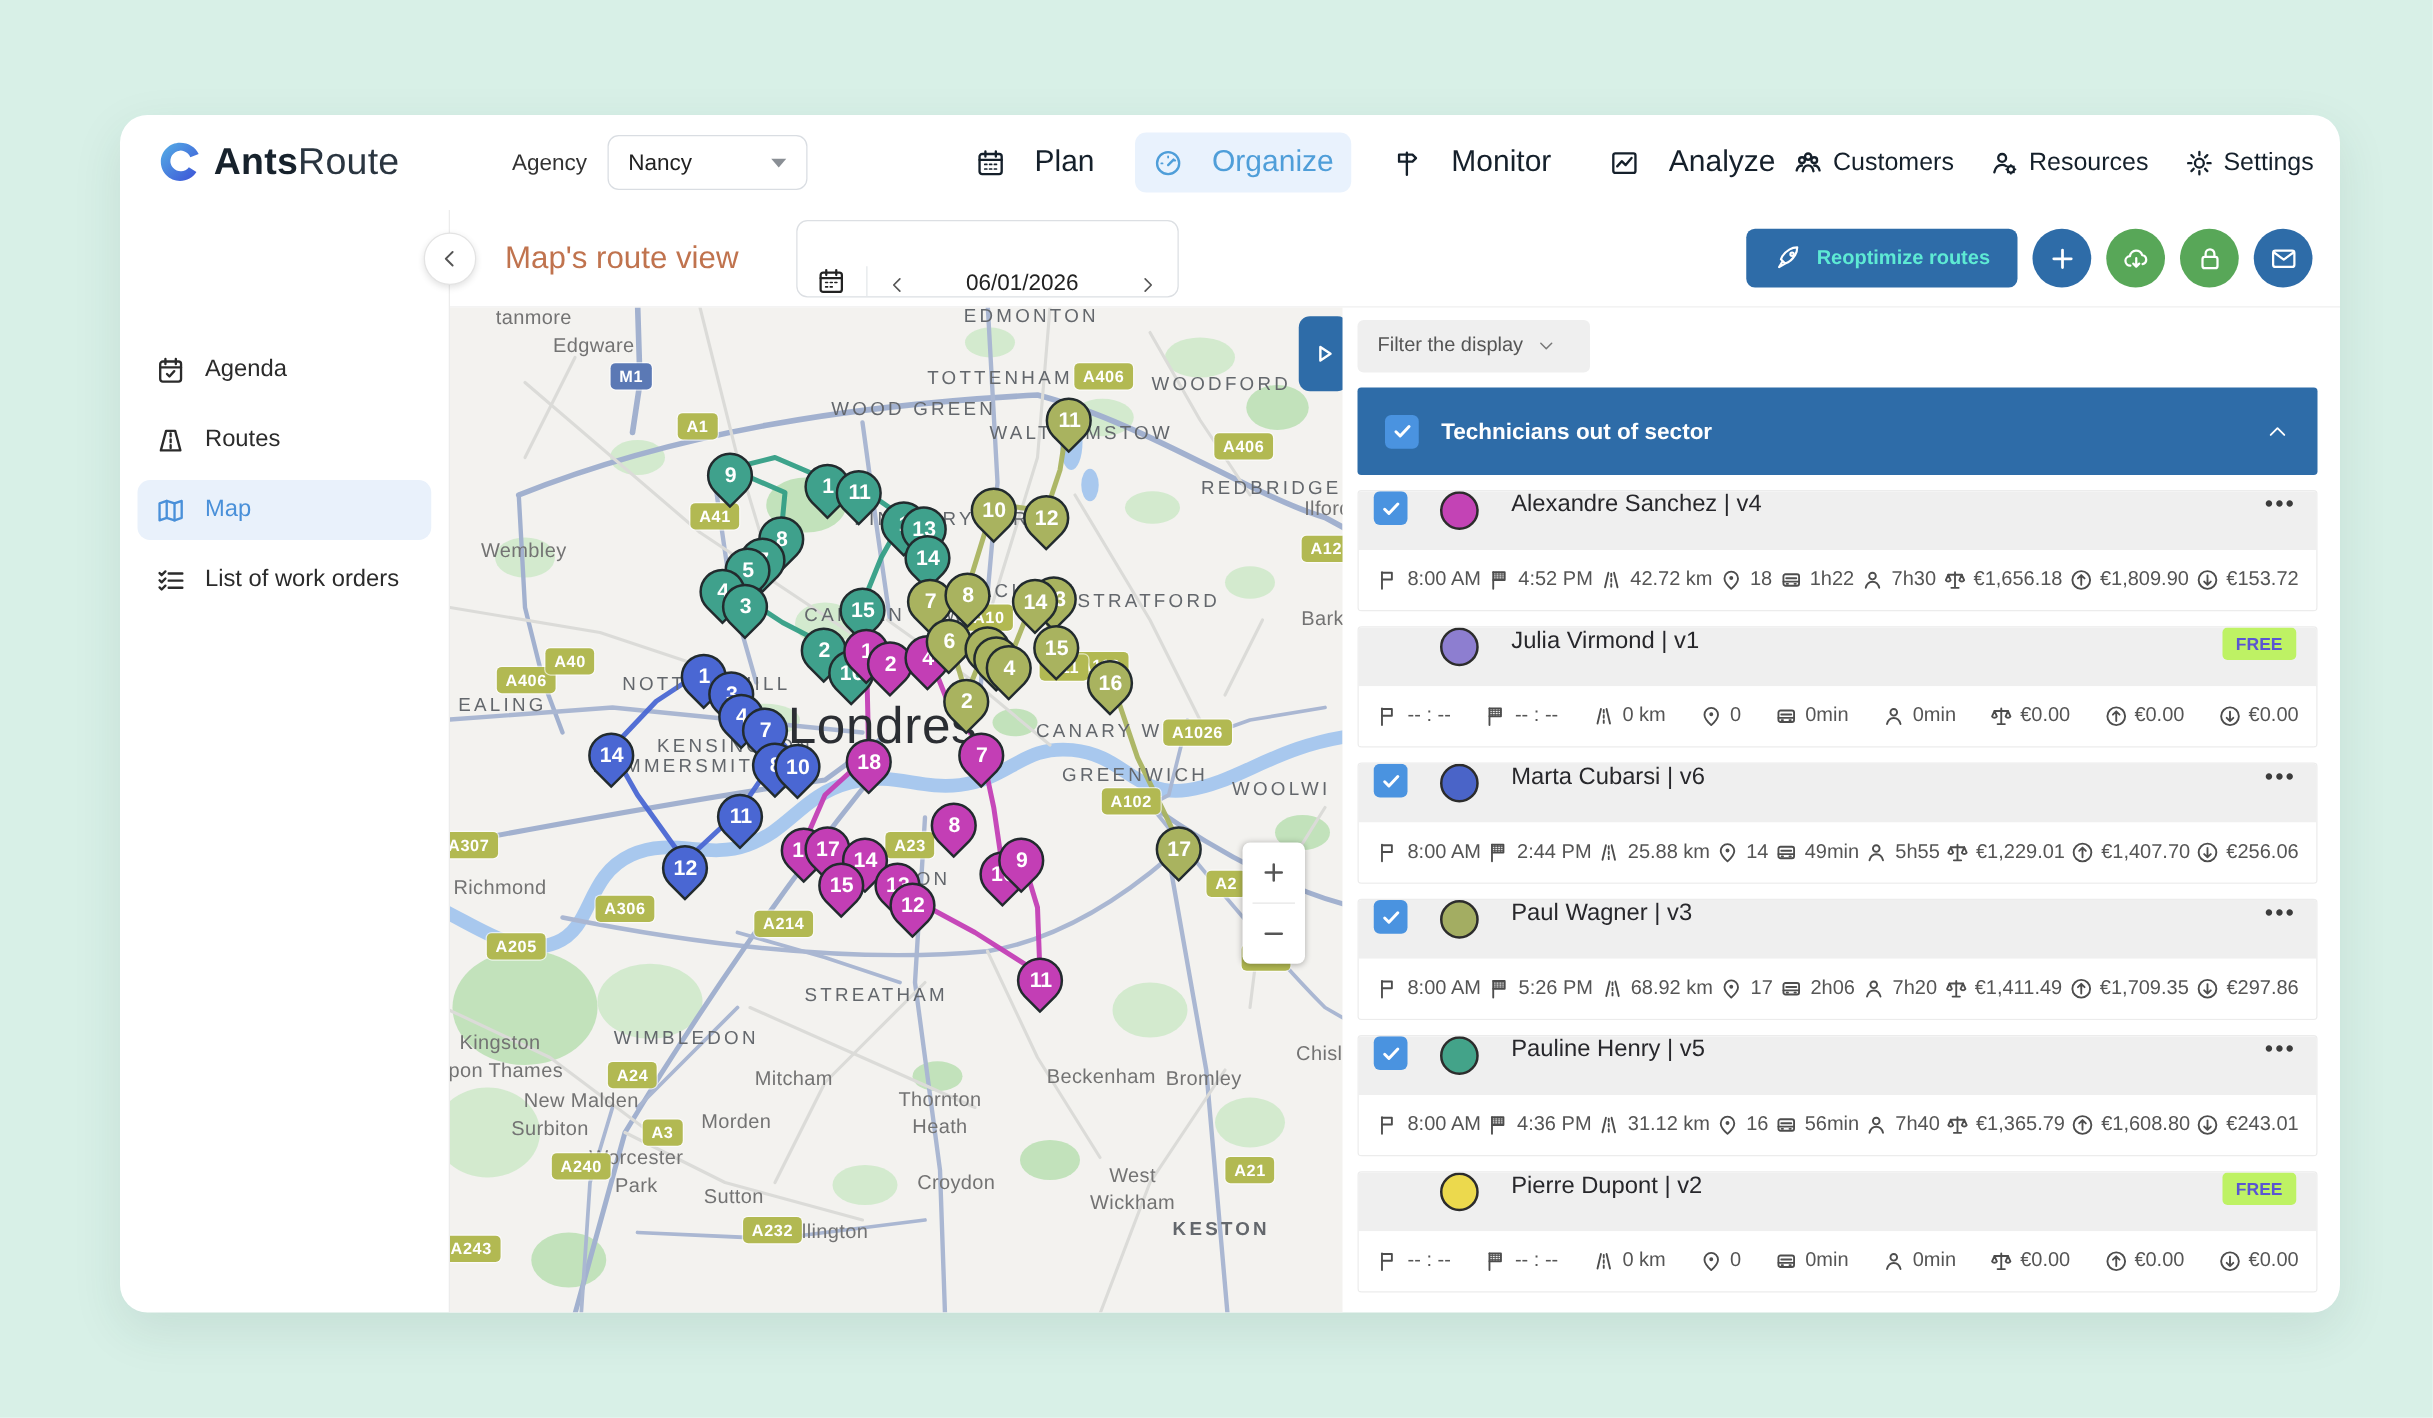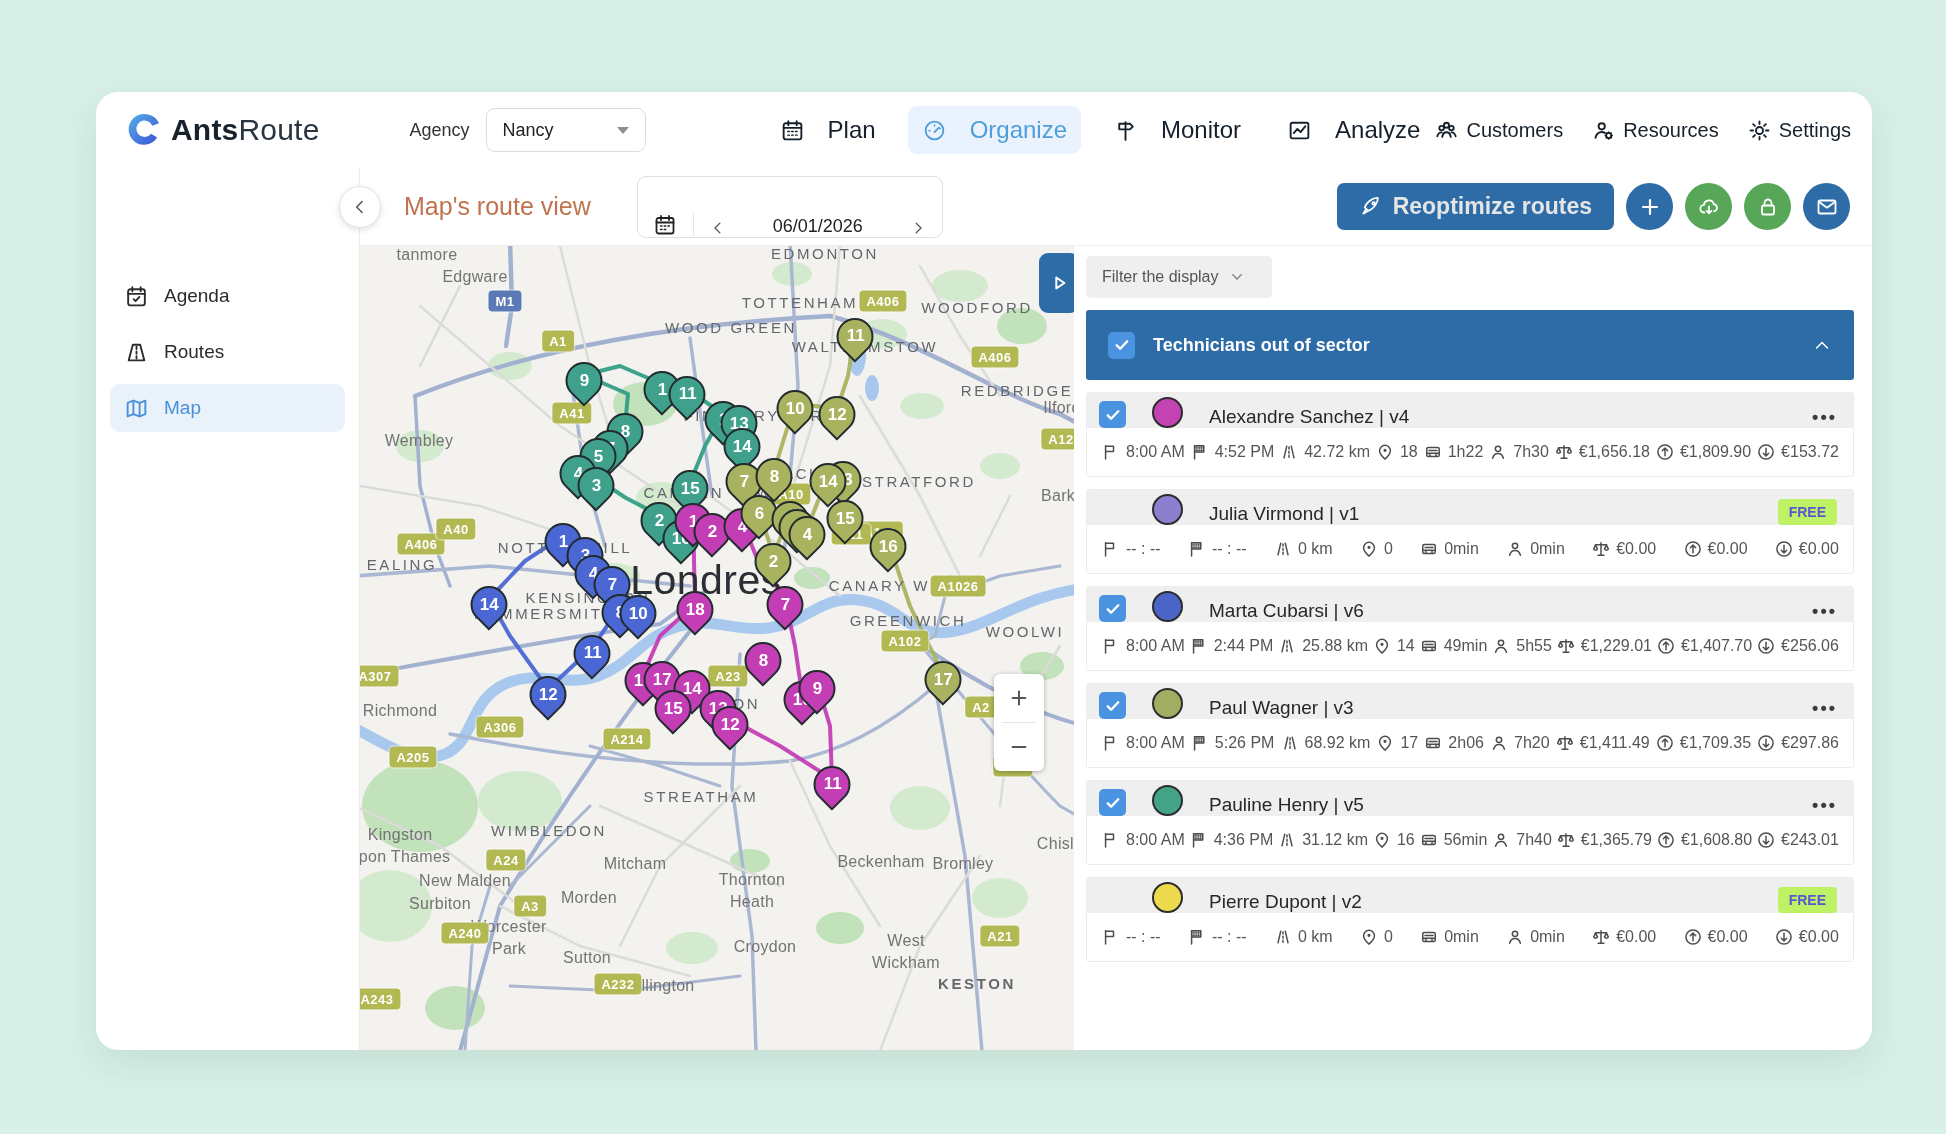--- a/index.html
+++ b/index.html
@@ -53,21 +53,21 @@
   .back-circle .icon{width:20px;height:20px;color:#555}
   .view-title{margin-left:44px;font-size:25px;color:#c0734e;font-weight:500;white-space:nowrap}
   .date-ctrl{display:flex;align-items:flex-end;margin-left:46px;height:62px;border:1px solid #dcdfe3;border-radius:9px;overflow:hidden;background:#fff}
   .date-ctrl>div{display:flex;align-items:center;justify-content:center;cursor:pointer}
   .dc-cal{width:56px;border-right:1px solid #e4e7ea}
   .dc-cal .icon{width:24px;height:24px;color:#222}
   .dc-prev,.dc-next{width:48px}
   .dc-prev .icon,.dc-next .icon{width:18px;height:18px;color:#555}
   .dc-date{width:152px;font-size:18px;color:#222}
   .tb-right{margin-left:auto;display:flex;align-items:center;gap:12px}
-  .btn-reopt{height:47px;padding:0 22px;border-radius:7px;background:#2e6ca8;color:#e5e5e5;font-size:23px;font-weight:700;
+  .btn-reopt{height:47px;padding:0 22px;border-radius:7px;background:#2e6ca8;color:#5eead4;font-size:16px;font-weight:700;
     display:flex;align-items:center;gap:11px;cursor:pointer;white-space:nowrap}
   .btn-reopt .icon{width:23px;height:23px;color:#fff}
   .circle-btn{width:47px;height:47px;border-radius:50%;display:flex;align-items:center;justify-content:center;cursor:pointer;color:#fff}
   .circle-btn .icon{width:24px;height:24px}
   .cb-blue{background:#2e6ca8}.cb-green{background:#58a758}
 
   
   .workarea{flex:1;display:flex;min-height:0}
   .map{width:714px;flex:none;position:relative;overflow:hidden;background:#f3f2ef}
   .map svg.base{position:absolute;left:0;top:0}
@@ -98,21 +98,21 @@
   .filter-btn .icon{width:16px;height:16px;color:#777}
   .panel-header{margin-top:12px;height:70px;flex:none;background:#2e6ca8;border-radius:3px;display:flex;align-items:center;
     padding:0 22px;gap:18px}
   .panel-header .htitle{color:#fff;font-size:18px;font-weight:700}
   .panel-header .hchev{margin-left:auto;width:20px;height:20px;color:#fff;cursor:pointer}
   .cb{width:27px;height:27px;border-radius:5px;background:#4a93e0;display:flex;align-items:center;justify-content:center;
     flex:none;cursor:pointer;color:#fff}
   .cb svg{width:18px;height:18px}
   .cb-space{width:27px;flex:none}
   .tech-card{margin-top:12px;border:1px solid #ececec;border-radius:3px;overflow:hidden;flex:none}
-  .tech-head{height:35px;background:#efefef;display:flex;align-items:flex-end;gap:26px;padding:0 16px 0 12px}
+  .tech-head{height:47px;background:#efefef;display:flex;align-items:flex-start;gap:26px;padding:0 16px 0 12px}
   .tcircle{width:31px;height:31px;border-radius:50%;border:2px solid #2c2c2c;flex:none}
   .tname{font-size:19px;color:#27272b;white-space:nowrap}
   .dots{margin-left:auto;color:#3c3c3c;font-size:18px;letter-spacing:2px;cursor:pointer;font-weight:700}
   .free{margin-left:auto;background:#bef264;color:#5a55d2;font-size:14px;font-weight:700;padding:5px 11px;border-radius:4px}
   .tech-stats{height:48px;background:#fff;display:flex;align-items:center;justify-content:space-between;padding:0 14px}
   .stat{display:flex;align-items:center;gap:5px;white-space:nowrap}
   .stat .sicon{width:20px;height:20px;color:#4d4d4d;flex:none}
   .sval{font-size:16px;color:#555}
 </style>
 </head>
@@ -257,20 +257,29 @@
         </div>
         <div class="side-item active">
           <span class="icon">
             <svg viewBox="0 0 24 24" fill="none" stroke="currentColor" stroke-width="1.8" stroke-linecap="round" stroke-linejoin="round">
               <path d="M3.5 6.5l5.5-2 6 2 5.5-2v13l-5.5 2-6-2-5.5 2z"></path>
               <path d="M9 4.5v13M15 6.5v13"></path>
             </svg>
           </span>
           <span>Map</span>
         </div>
+        <div class="side-item">
+          <span class="icon">
+            <svg viewBox="0 0 24 24" fill="none" stroke="currentColor" stroke-width="1.8" stroke-linecap="round" stroke-linejoin="round">
+              <path d="M10.5 6.5H21M10.5 12H21M10.5 17.5H21"></path>
+              <path d="M3.5 6.2l1.6 1.6 2.9-2.9M3.5 11.7l1.6 1.6 2.9-2.9M3.5 17.2l1.6 1.6 2.9-2.9"></path>
+            </svg>
+          </span>
+          <span>List of work orders</span>
+        </div>
       </div>
 
     <div class="main">
 
       <div class="toolbar">
         <div class="back-circle">
           <span class="icon">
               <svg viewBox="0 0 24 24" fill="none" stroke="currentColor" stroke-width="1.8" stroke-linecap="round" stroke-linejoin="round">
                 <path d="M14.5 5.5L8 12l6.5 6.5"></path>
               </svg>

